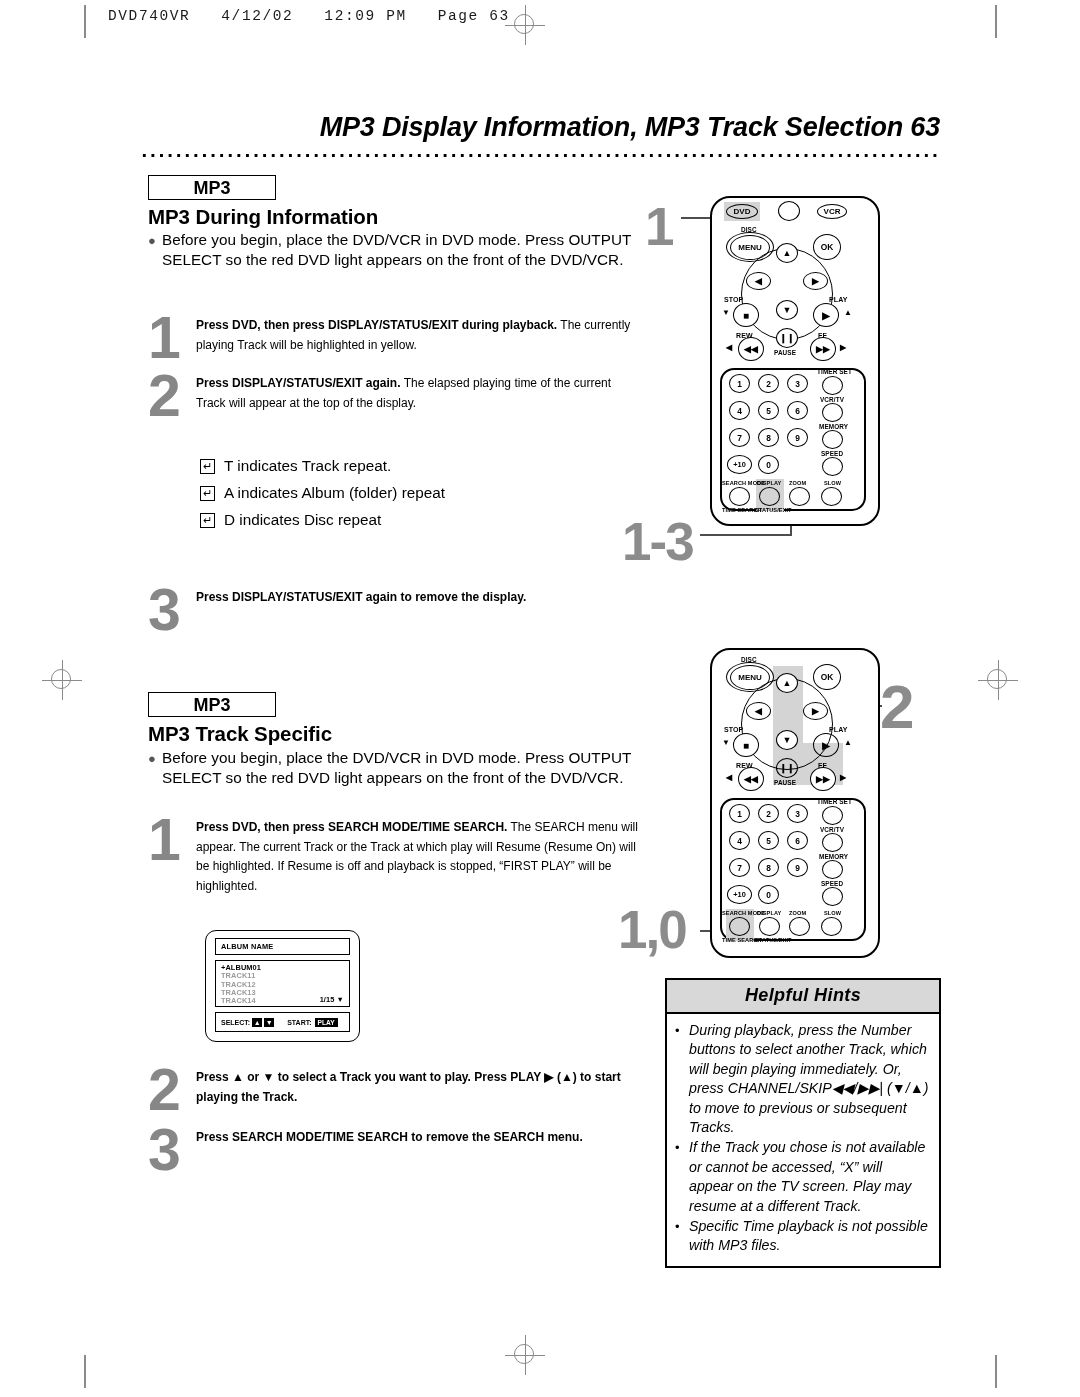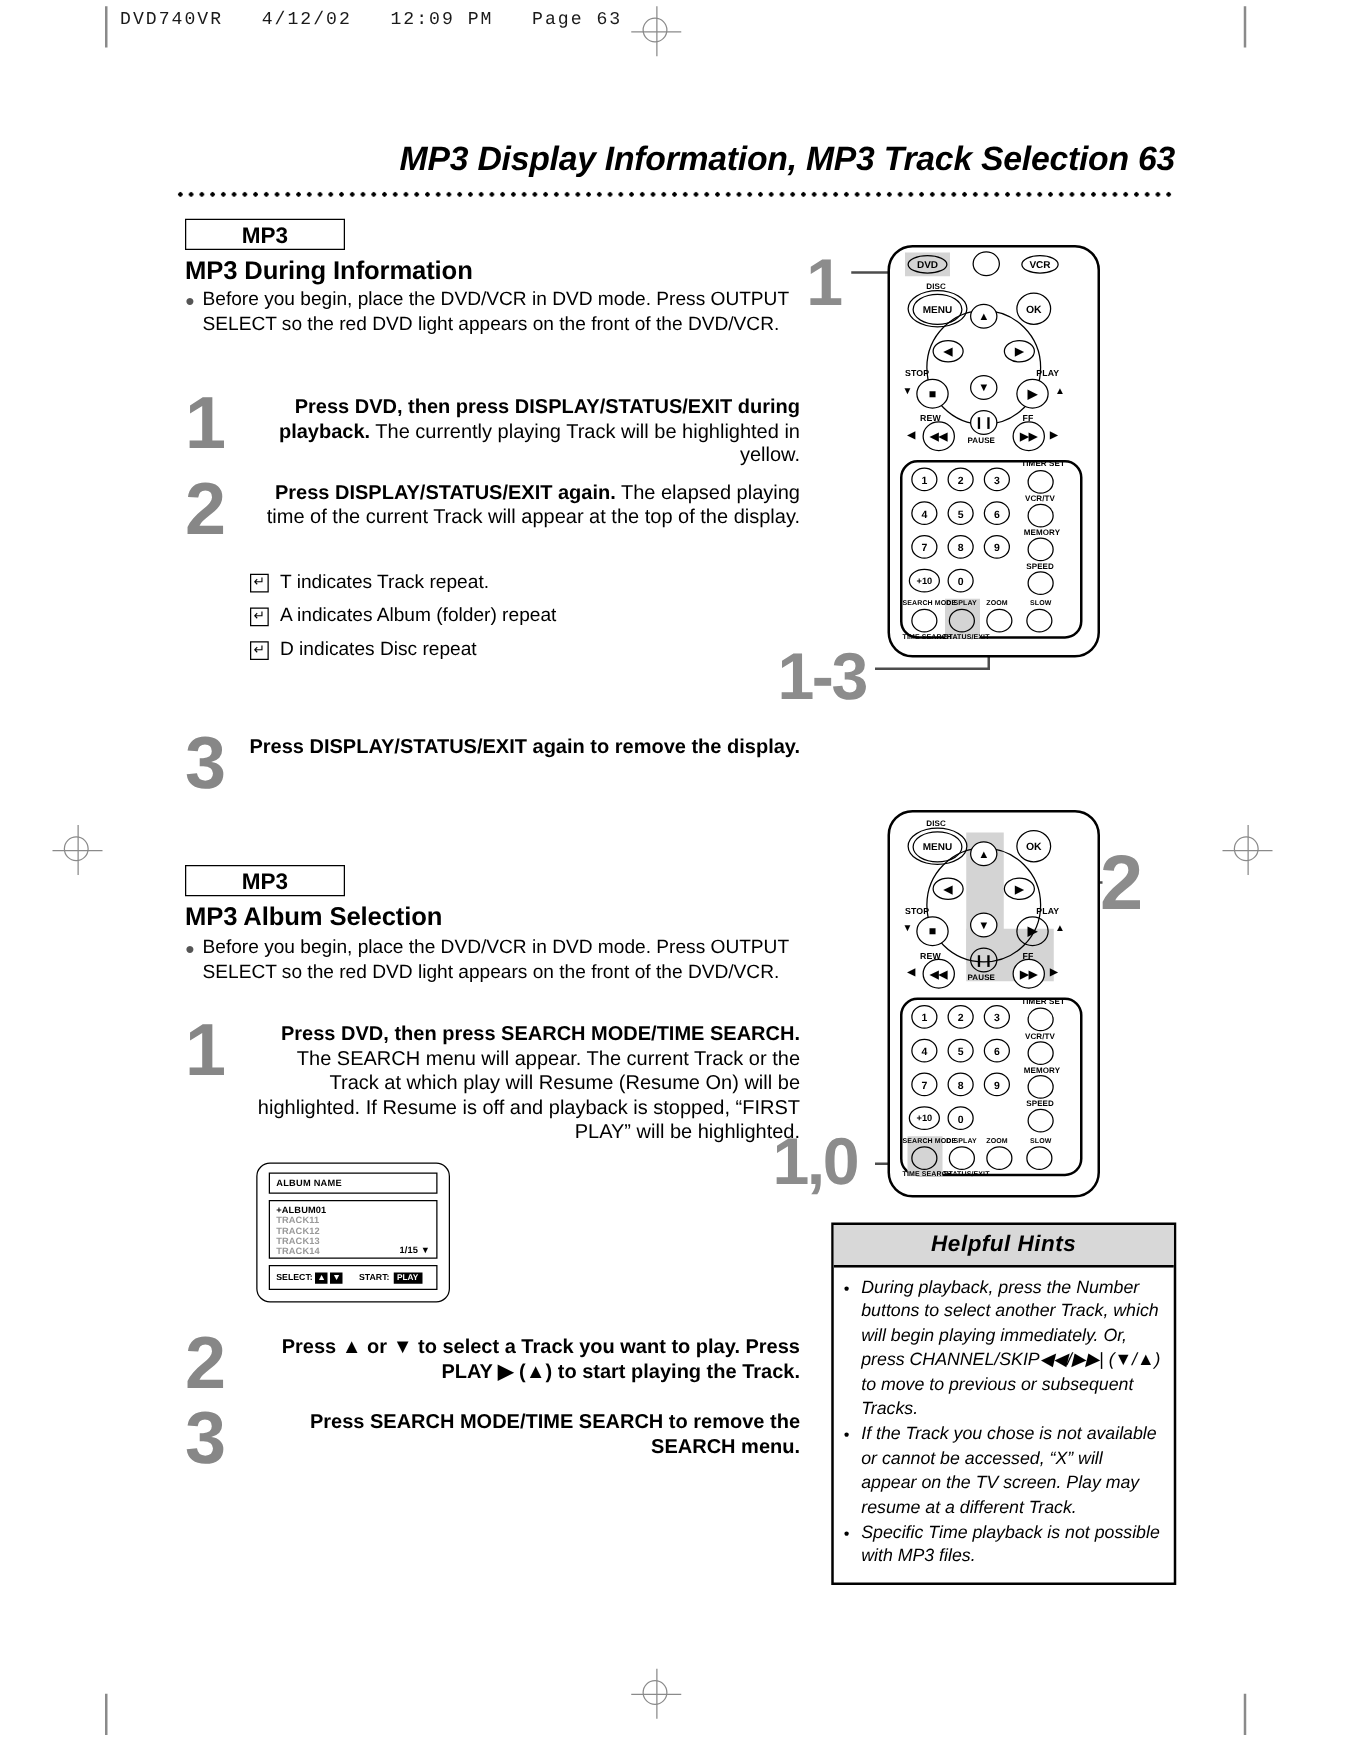--- a/index.html
+++ b/index.html
@@ -8,42 +8,42 @@
   .abs{position:absolute;}
 
   
   .regmark{position:absolute;width:40px;height:40px;}
   .regmark .h{position:absolute;left:0;top:19.5px;width:40px;height:1.4px;background:#8a8a8a;}
   .regmark .v{position:absolute;top:0;left:19.5px;height:40px;width:1.4px;background:#8a8a8a;}
   .regmark .c{position:absolute;left:9px;top:9px;width:20px;height:20px;border:1.4px solid #8a8a8a;border-radius:50%;box-sizing:border-box;}
   .cropline{position:absolute;background:#8a8a8a;}
 
   
-  .filehdr{left:96px;top:8px;font-family:"Liberation Mono",monospace;font-size:14.5px;
+  .filehdr{left:108px;top:8px;font-family:"Liberation Mono",monospace;font-size:14.5px;
            letter-spacing:1.6px;color:#1a1a1a;white-space:pre;}
 
   
   .ptitle{left:140px;top:112px;width:800px;text-align:right;font-size:27px;font-weight:bold;
           font-style:italic;letter-spacing:-0.2px;}
   .dotrule{left:140px;top:152px;width:800px;height:7px;
      background-image:radial-gradient(circle, #000 1.6px, rgba(0,0,0,0) 1.9px);
      background-size:8.6px 7px;background-repeat:repeat-x;}
 
   
   .mp3tag{border:1.7px solid #000;width:128px;height:25px;line-height:25px;text-align:center;
           font-size:18px;font-weight:bold;box-sizing:border-box;}
   .sechead{font-size:20.5px;font-weight:bold;margin-top:5px;letter-spacing:-0.1px;}
   .body{font-size:15.3px;line-height:19.6px;letter-spacing:-0.05px;}
   .bullet-row{display:flex;font-size:15.3px;line-height:19.6px;}
   .bullet-row .dot{flex:0 0 14px;font-size:13px;line-height:21px;color:#555;}
 
   .step{display:flex;margin-bottom:2px;}
   .step .num{flex:0 0 48px;font-size:59px;font-weight:bold;color:#878787;
              line-height:52px;text-align:left;margin-top:-4px;font-family:"Liberation Sans",sans-serif;}
-  .step .txt{flex:1;font-size:16px;line-height:19.6px;text-align:right;}
+  .step .txt{flex:1;font-size:12px;line-height:19.6px;}
   .step .txt b{font-weight:bold;}
 
   .rep-row{display:flex;align-items:flex-start;margin:7px 0 9px 52px;font-size:15.3px;}
   .rep-ico{width:15px;height:15px;border:1.3px solid #000;box-sizing:border-box;
            font-size:11px;line-height:12px;text-align:center;margin-right:9px;margin-top:2px;}
 
   
   .tv{position:absolute;left:205px;top:930px;width:155px;height:112px;
       border:1.6px solid #000;border-radius:11px;box-sizing:border-box;background:#fff;}
   .tv-box{position:absolute;border:1.4px solid #000;box-sizing:border-box;background:#fff;}
@@ -158,21 +158,21 @@
   <div class="step">
     <div class="num">3</div>
     <div class="txt">
       <b>Press DISPLAY/STATUS/EXIT again to remove the display.</b>
     </div>
   </div>
 </div>
 
 <div class="abs" style="left:148px;top:692px;width:492px;">
   <div class="mp3tag">MP3</div>
-  <div class="sechead">MP3 Album Selection</div>
+  <div class="sechead">MP3 Track Specific</div>
   <div class="bullet-row" style="margin-top:2px;">
     <div class="dot">●</div>
     <div>Before you begin, place the DVD/VCR in DVD mode. Press OUTPUT SELECT so the red DVD light appears on the front of the DVD/VCR.</div>
   </div>
 </div>
 
 <div class="abs" style="left:148px;top:818px;width:492px;">
   <div class="step">
     <div class="num">1</div>
     <div class="txt">

